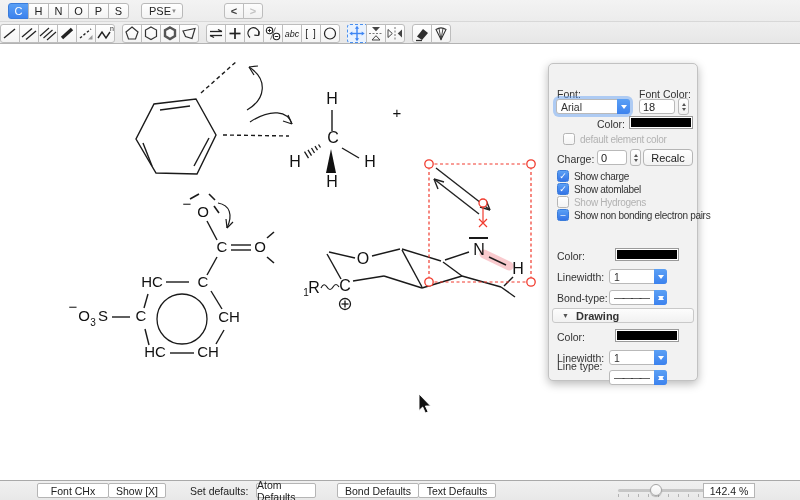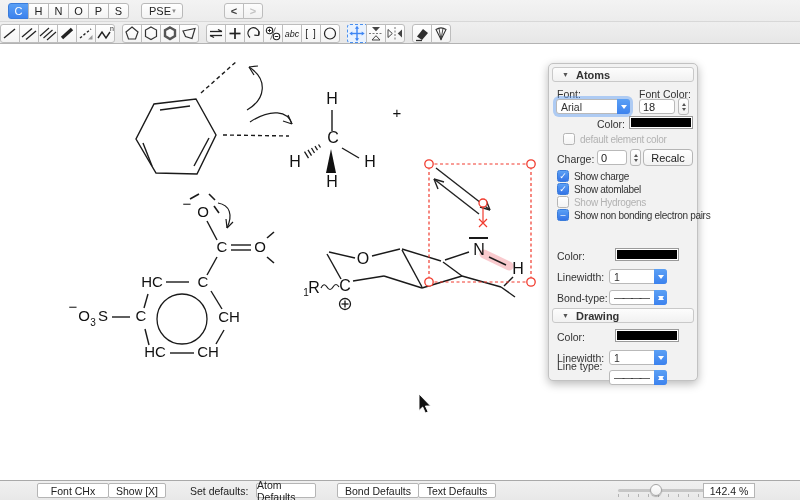--- a/index.html
+++ b/index.html
@@ -394,24 +394,20 @@
       <circle cx="531" cy="164" r="4.2" fill="#fff" stroke="#f13b2e" stroke-width="1.3"></circle>
       <circle cx="429" cy="282" r="4.2" fill="#fff" stroke="#f13b2e" stroke-width="1.3"></circle>
       <circle cx="531" cy="282" r="4.2" fill="#fff" stroke="#f13b2e" stroke-width="1.3"></circle>
     </g>
 
     <path d="M419,394 l0,16.5 l3.7,-3.5 l2.7,6 l2.7,-1.2 l-2.7,-5.8 l5.2,0 z" fill="#111" stroke="#fff" stroke-width="0.9"></path>
   </svg>
 
   <div class="panel">
 
-    <div class="sect" style="top:3px">
-      <span class="tri">▼</span>
-      <span>Atoms</span>
-    </div>
 
     <span class="plabel" style="left:8px;top:24px">Font:</span>
     <span class="plabel" style="left:90px;top:24px">Font Color:</span>
     <div class="popup focused" style="left:7px;top:35px;width:74px">
       <span class="pval">Arial</span>
       <span class="pbtn">
           <i class="chev-d"></i>
         </span>
     </div>
     <input class="pfield" style="left: 90px; top: 35px; width: 36px; height: 15px;" value="18">

